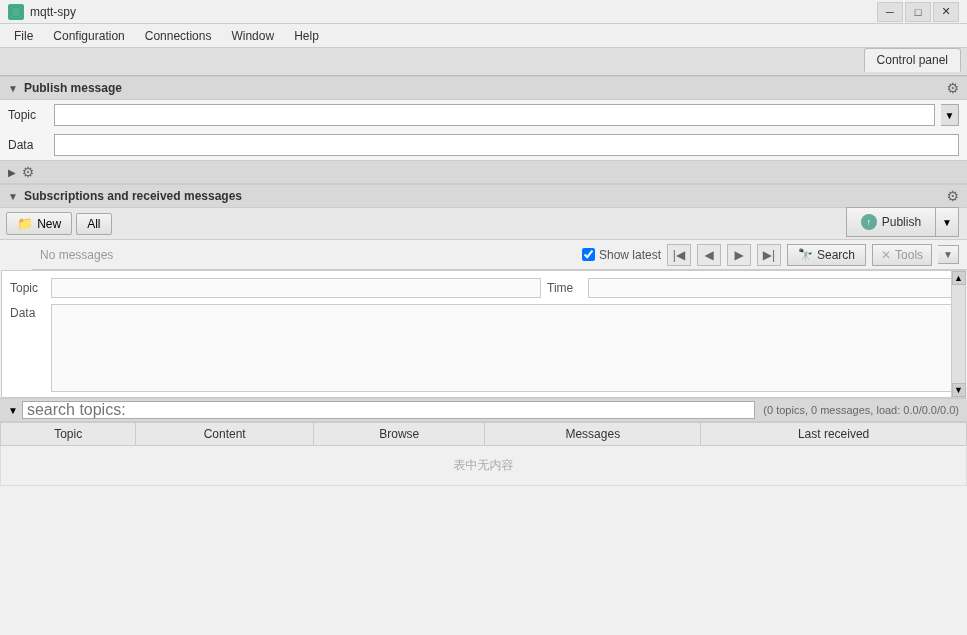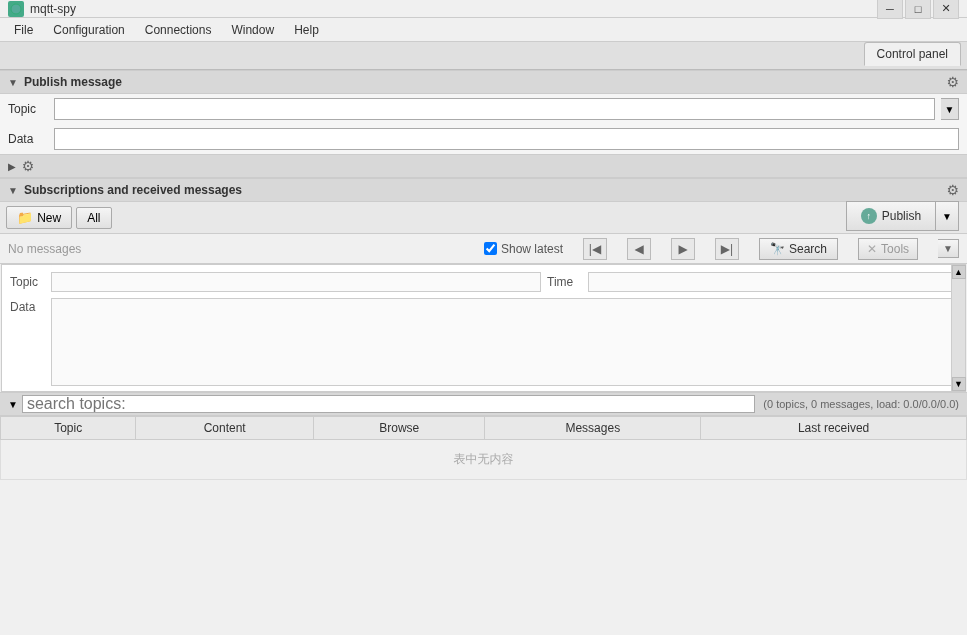--- a/index.html
+++ b/index.html
@@ -1,21 +1,21 @@
 <!DOCTYPE html>
 <html><head>
   <meta charset="utf-8">
   <style>
     * { box-sizing: border-box; margin: 0; padding: 0; font-family: 'Segoe UI', Arial, sans-serif; font-size: 12px; }
     body { background: #f0f0f0; width: 967px; height: 635px; overflow: hidden; }
 
     
     .titlebar {
       background: #f0f0f0;
-      height: 18px;
+      height: 24px;
       display: flex;
       align-items: center;
       padding: 0 8px;
       border-bottom: 1px solid #ccc;
       user-select: none;
     }
     .titlebar-icon { width: 16px; height: 16px; margin-right: 6px; background: #4a8; border-radius: 2px; display: flex; align-items: center; justify-content: center; }
     .titlebar-title { flex: 1; font-size: 12px; color: #333; }
     .titlebar-controls { display: flex; gap: 2px; }
     .titlebar-btn {
@@ -162,22 +162,23 @@
     .sub-tab-btn.all { border-radius: 2px; }
     .folder-icon { font-size: 13px; }
 
     
     .msg-toolbar {
       background: #f0f0f0;
       height: 30px;
       display: flex;
       align-items: center;
       padding: 0 8px;
-      gap: 20px;
-      border-bottom: 1px solid #ccc;
+      gap: 6px;
+      border-bottom: 1px solid #ccc;
+      margin-left: 32px;
     }
     .no-messages { color: #999; font-size: 12px; flex: 1; }
     .show-latest-cb { display: flex; align-items: center; gap: 4px; color: #555; }
     .show-latest-cb input { cursor: pointer; }
     .nav-btn {
       width: 24px; height: 22px;
       background: #e8e8e8;
       border: 1px solid #bbb;
       cursor: pointer;
       display: flex; align-items: center; justify-content: center;

